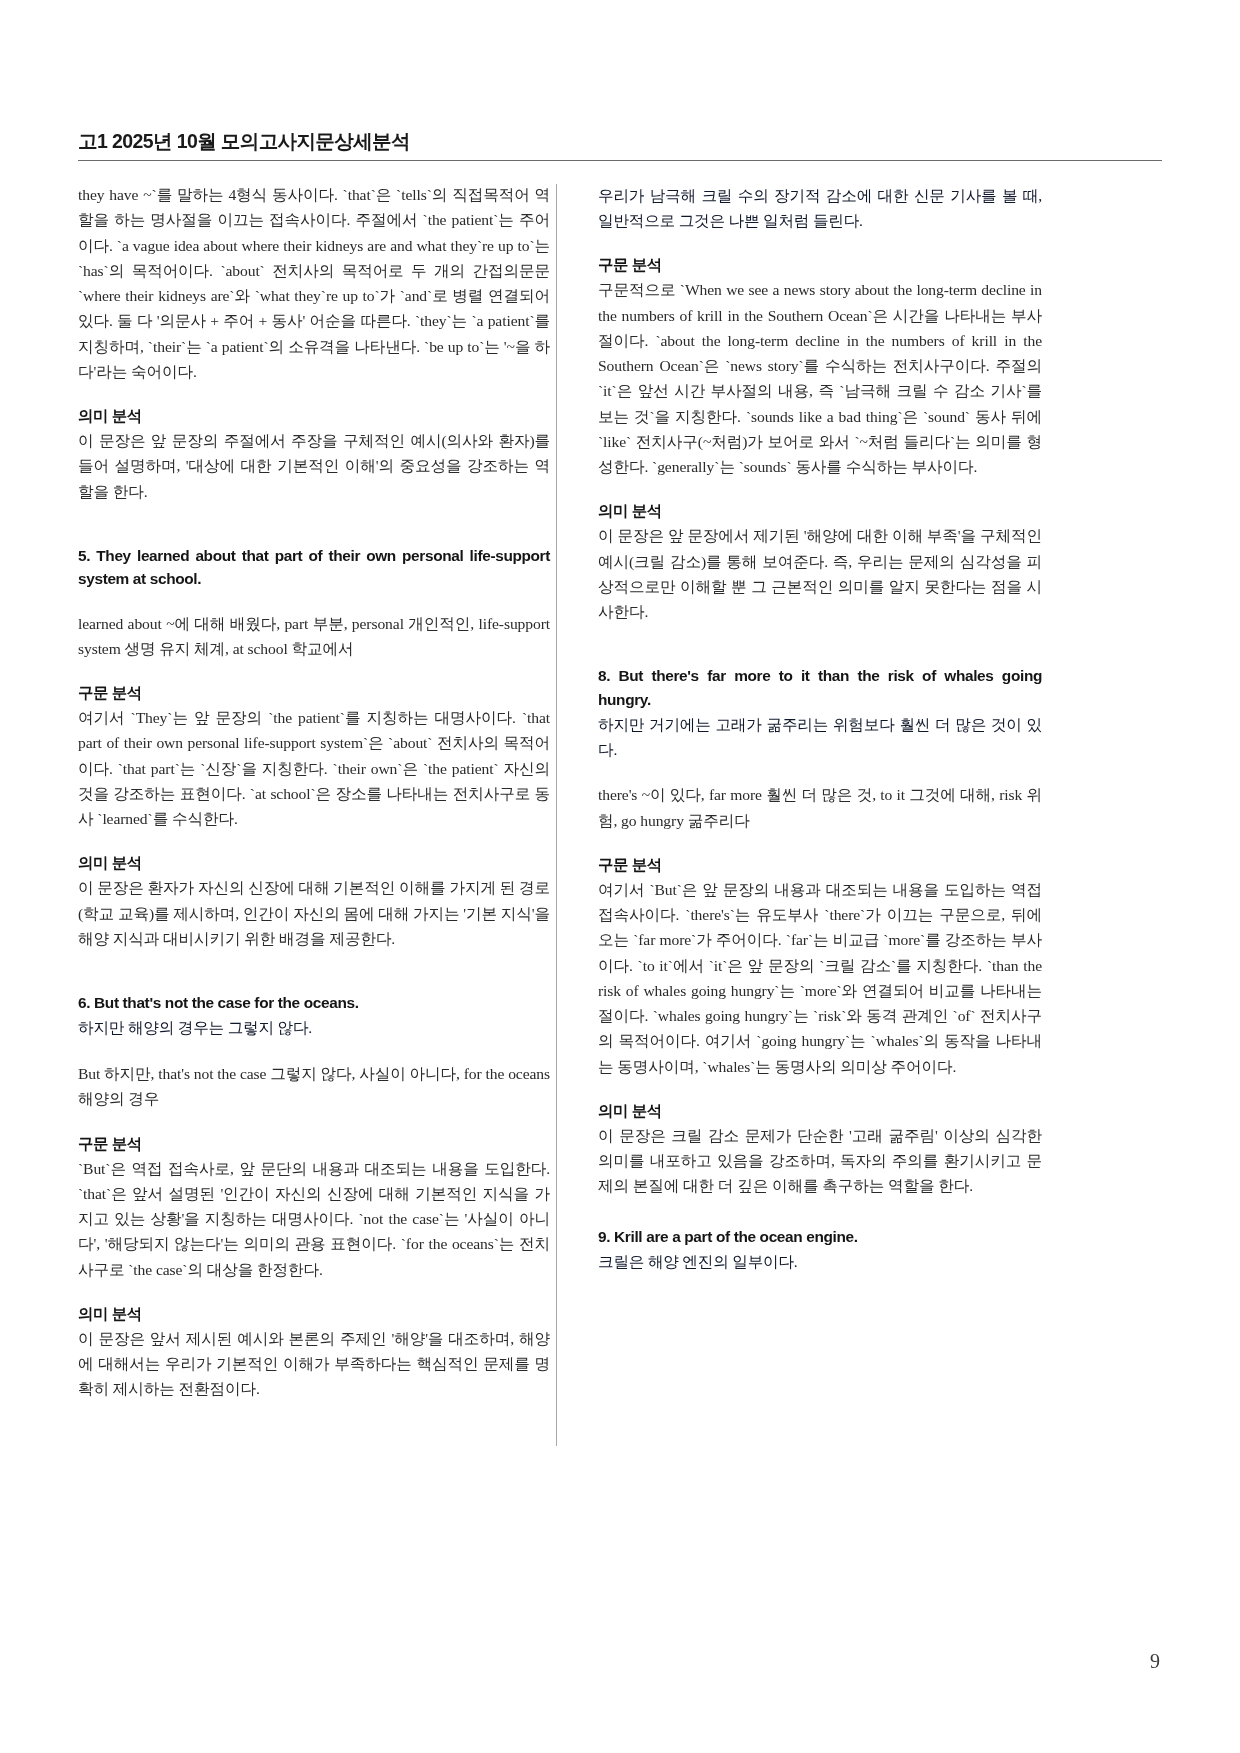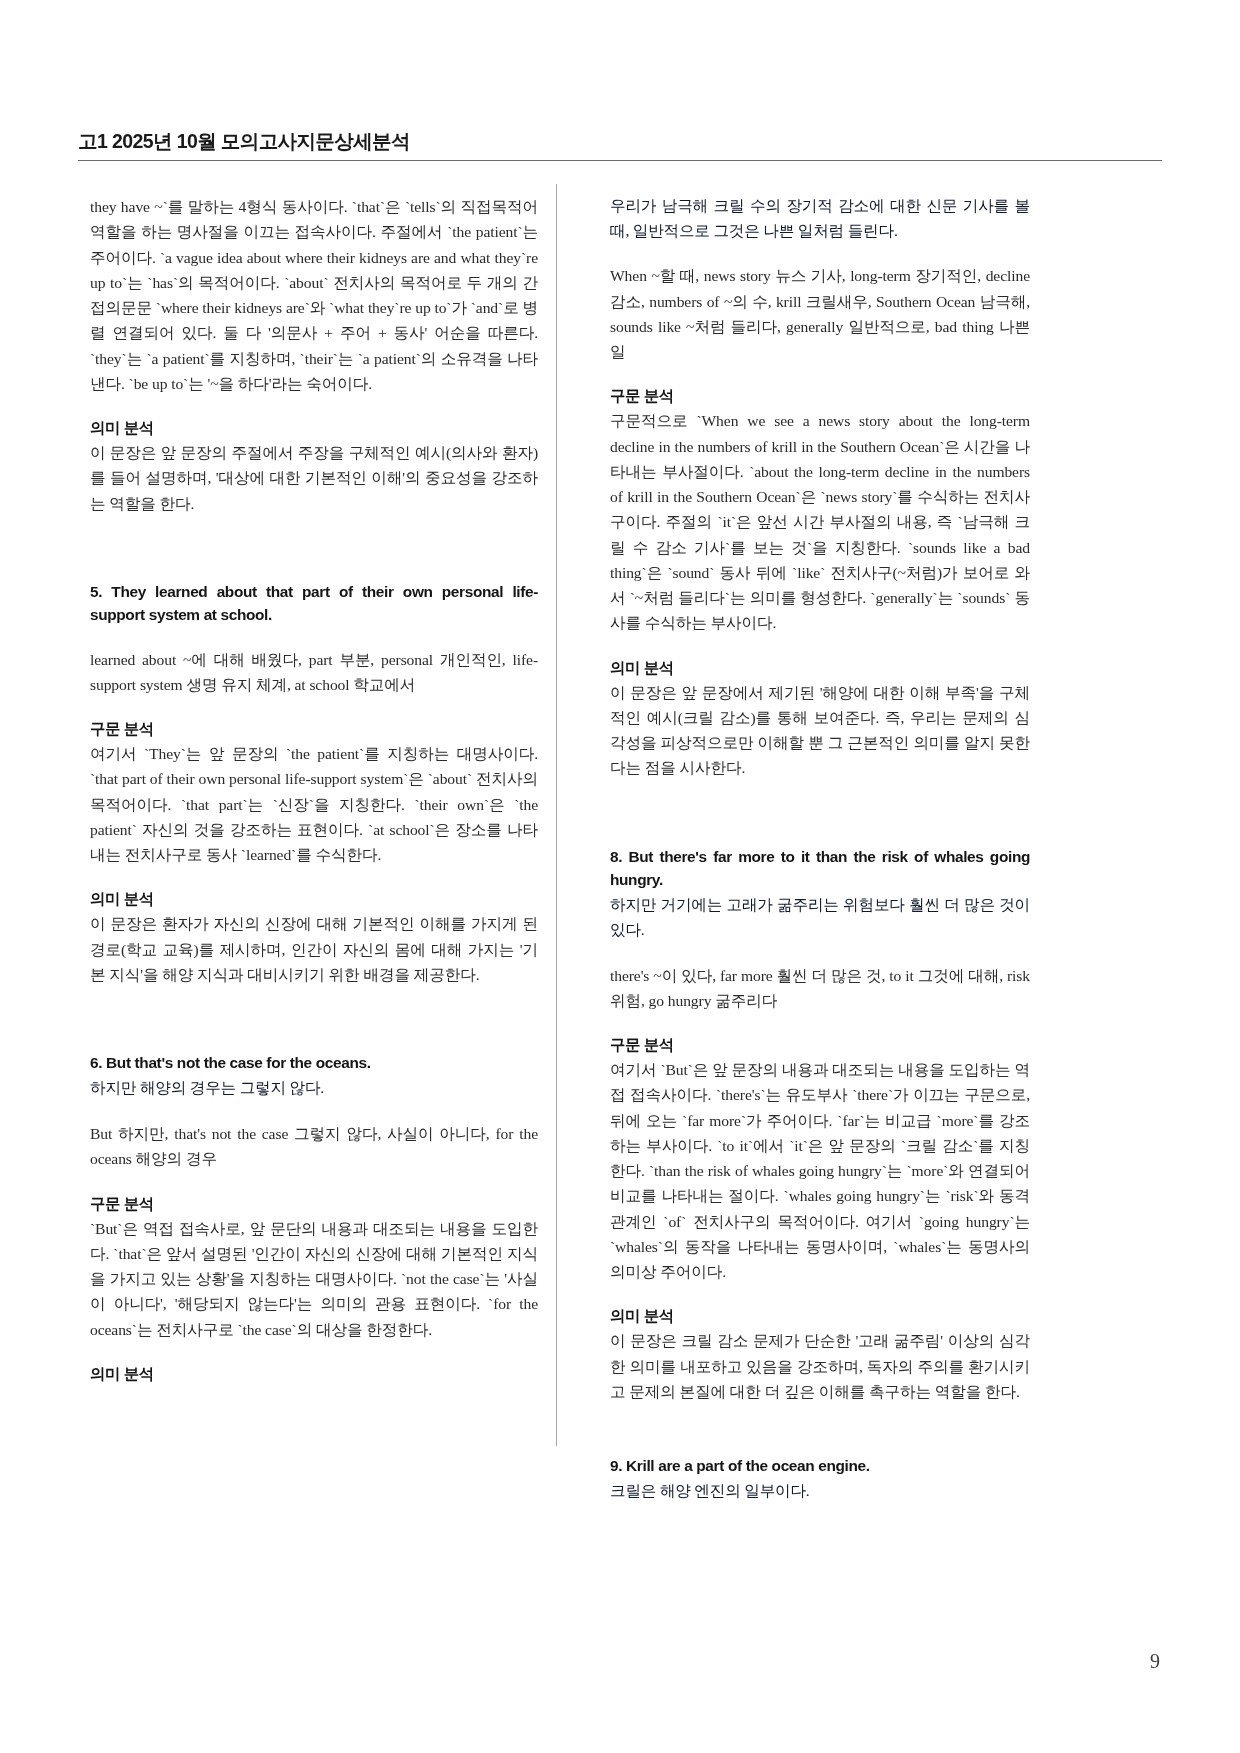--- a/index.html
+++ b/index.html
@@ -72,21 +72,21 @@
   .col-divider {
     position: absolute;
     left: 556px;
     top: 184px;
     width: 1px;
     height: 1262px;
     background: #a8a8a8;
   }
 
   
-  .block { margin: 12px; }
+  .block { margin: 0; }
 
   .sent-en {
     font-family: "Liberation Sans", "DejaVu Sans", sans-serif;
     font-weight: 700;
     font-size: 15.4px;
     line-height: 1.52;
     letter-spacing: -0.35px;
     text-align: justify;
     text-justify: inter-word;
     color: #151515;
@@ -178,29 +178,29 @@
 
       <div class="gap-lg"></div>
 
       <div class="block">
         <p class="sent-en">6. But that's not the case for the oceans.</p>
         <p class="sent-ko">하지만 해양의 경우는 그렇지 않다.</p>
         <p class="vocab">But 하지만, that's not the case 그렇지 않다, 사실이 아니다, for the oceans 해양의 경우</p>
         <div class="sub-head">구문 분석</div>
         <p class="para">`But`은 역접 접속사로, 앞 문단의 내용과 대조되는 내용을 도입한다. `that`은 앞서 설명된 '인간이 자신의 신장에 대해 기본적인 지식을 가지고 있는 상황'을 지칭하는 대명사이다. `not the case`는 '사실이 아니다', '해당되지 않는다'는 의미의 관용 표현이다. `for the oceans`는 전치사구로 `the case`의 대상을 한정한다.</p>
         <div class="sub-head">의미 분석</div>
+        <p class="para">이 문장은 앞서 제시된 예시와 본론의 주제인 '해양'을 대조하며, 해양에 대해서는 우리가 기본적인 이해가 부족하다는 핵심적인 문제를 명확히 제시하는 전환점이다.</p>
       </div>
 
     </div>
 
     <div class="col col-right">
 
       <div class="block">
         <p class="sent-ko">우리가 남극해 크릴 수의 장기적 감소에 대한 신문 기사를 볼 때, 일반적으로 그것은 나쁜 일처럼 들린다.</p>
-        <p class="vocab">When ~할 때, news story 뉴스 기사, long-term 장기적인, decline 감소, numbers of ~의 수, krill 크릴새우, Southern Ocean 남극해, sounds like ~처럼 들리다, generally 일반적으로, bad thing 나쁜 일</p>
         <div class="sub-head">구문 분석</div>
         <p class="para">구문적으로 `When we see a news story about the long-term decline in the numbers of krill in the Southern Ocean`은 시간을 나타내는 부사절이다. `about the long-term decline in the numbers of krill in the Southern Ocean`은 `news story`를 수식하는 전치사구이다. 주절의 `it`은 앞선 시간 부사절의 내용, 즉 `남극해 크릴 수 감소 기사`를 보는 것`을 지칭한다. `sounds like a bad thing`은 `sound` 동사 뒤에 `like` 전치사구(~처럼)가 보어로 와서 `~처럼 들리다`는 의미를 형성한다. `generally`는 `sounds` 동사를 수식하는 부사이다.</p>
         <div class="sub-head">의미 분석</div>
         <p class="para">이 문장은 앞 문장에서 제기된 '해양에 대한 이해 부족'을 구체적인 예시(크릴 감소)를 통해 보여준다. 즉, 우리는 문제의 심각성을 피상적으로만 이해할 뿐 그 근본적인 의미를 알지 못한다는 점을 시사한다.</p>
       </div>
 
       <div class="gap-lg"></div>
 
       <div class="block">
         <p class="sent-en">8. But there's far more to it than the risk of whales going hungry.</p>

